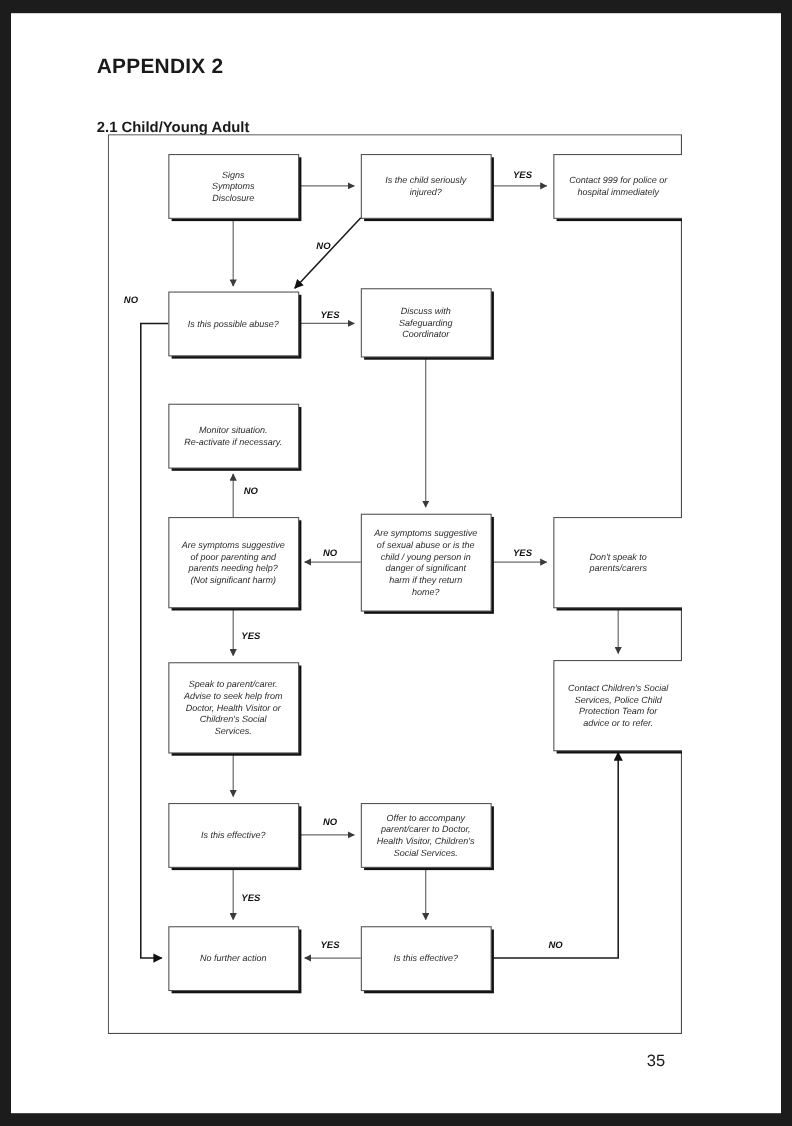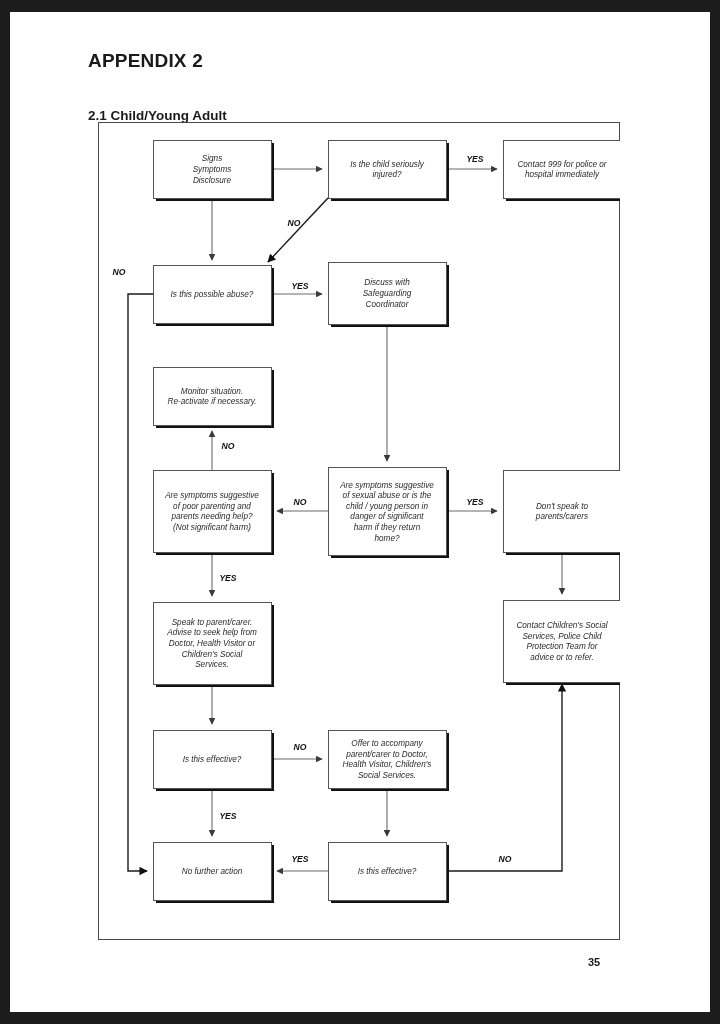--- a/index.html
+++ b/index.html
@@ -38,22 +38,22 @@
     top: 83px;
     font-size: 13.5px;
     font-weight: bold;
     color: #1a1a1a;
     margin-top: 13px;
   }
   .page-number {
     position: absolute;
     left: 578px;
     top: 944px;
-    font-size: 11px;
-    font-weight: bold;
+    font-size: 15px;
+    font-weight: normal;
     color: #1a1a1a;
   }
   #chart-frame {
     position: absolute;
     left: 88px;
     top: 110px;
     width: 522px;
     height: 818px;
     font-style: italic;
   }

